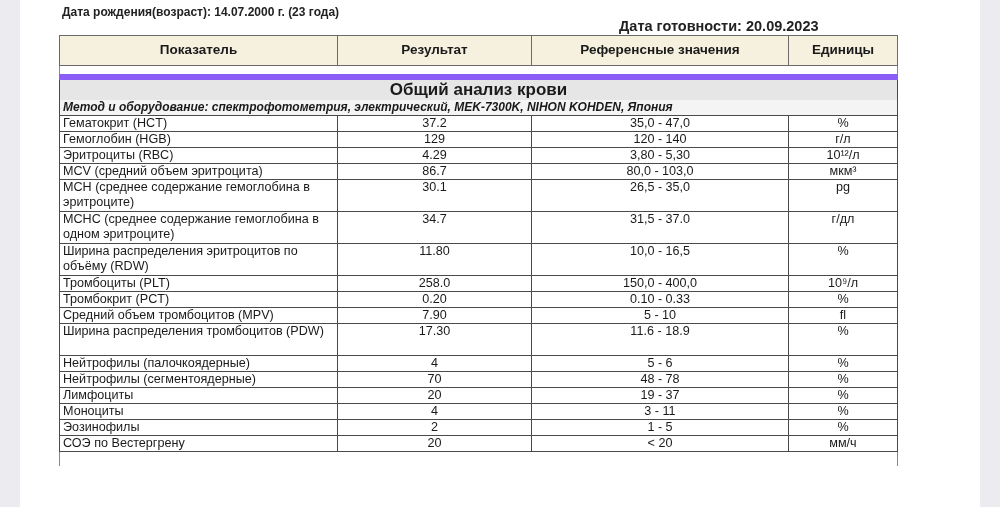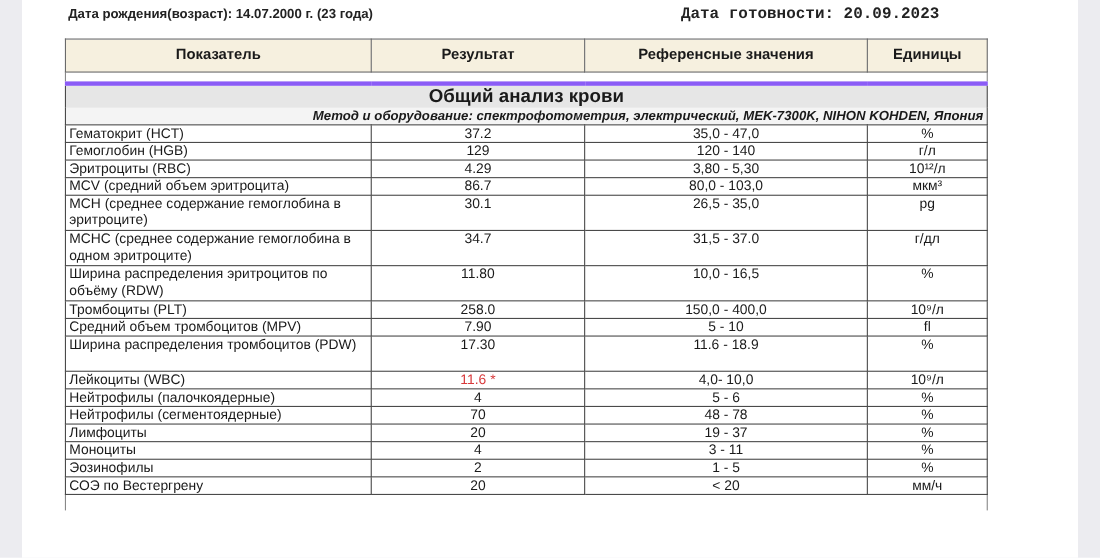--- a/index.html
+++ b/index.html
@@ -12,22 +12,22 @@
   }
   .page {
     position: absolute; left: 20px; top: 0; width: 960px; height: 507px;
     background: #ffffff;
   }
   .dob {
     position: absolute; left: 42px; top: 5px;
     font-size: 12px; font-weight: bold; color: #222;
   }
   .ready {
-    position: absolute; left: 599px; top: 5px;
-    font-size: 14.5px; font-weight: bold; color: #222; font-family: Liberation Mono, monospace;
+    position: absolute; left: 599px; top: 18px;
+    font-size: 14.5px; font-weight: bold; color: #222;
   }
   table.results {
     position: absolute; left: 39px; top: 35px;
     width: 838px;
     border-collapse: collapse;
     table-layout: fixed;
     font-size: 12.6px;
   }
   table.results td, table.results th {
     border: 1.5px solid #4a4a4a;
@@ -42,24 +42,24 @@
     font-size: 13.5px;
     height: 29px;
     vertical-align: middle;
     text-align: center;
     border-color: #6a6a6a;
   }
   tr.spacer td { height: 8px; border-left: 1.5px solid #888; border-right: 1.5px solid #888; border-bottom: 2px solid #888; background: #fff; }
   tr.section td {
     background: #e6e6e6; text-align: center;
     font-size: 17px; font-weight: bold; line-height: 20px; height: 20px;
-    border-bottom: none; border-top: 4px solid #8b5cf6;
+    border-bottom: none; border-top: 6px solid #8b5cf6;
   }
   tr.method td {
-    background: #f4f4f4; text-align: right;
+    background: #f4f4f4; text-align: left;
     font-size: 12px; font-weight: bold; font-style: italic;
     line-height: 15px; height: 15px; border-top: none;
   }
   tr.row td { height: 15px; }
   tr.row.tall td { height: 31px; }
   td.name { text-align: left; }
   td.val, td.ref, td.unit { text-align: center; }
   td.val.flag { color: #d8383a; }
   tr.trailer td { height: 14px; border-bottom: none; border-left: 1.5px solid #888; border-right: 1.5px solid #888; }
 </style>
@@ -138,36 +138,36 @@
         <td class="ref">10,0 - 16,5</td>
         <td class="unit">%</td>
       </tr>
       <tr class="row">
         <td class="name">Тромбоциты (PLT)</td>
         <td class="val">258.0</td>
         <td class="ref">150,0 - 400,0</td>
         <td class="unit">10⁹/л</td>
       </tr>
       <tr class="row">
+        <td class="name">Тромбокрит (PCT)</td>
+        <td class="val">0.20</td>
+        <td class="ref">0.10 - 0.33</td>
+        <td class="unit">%</td>
+      </tr>
+      <tr class="row">
         <td class="name">Средний объем тромбоцитов (MPV)</td>
         <td class="val">7.90</td>
         <td class="ref">5 - 10</td>
         <td class="unit">fl</td>
       </tr>
       <tr class="row tall">
         <td class="name">Ширина распределения тромбоцитов (PDW)</td>
         <td class="val">17.30</td>
         <td class="ref">11.6 - 18.9</td>
         <td class="unit">%</td>
-      </tr>
-      <tr class="row">
-        <td class="name">Лейкоциты (WBC)</td>
-        <td class="val flag">11.6 *</td>
-        <td class="ref">4,0- 10,0</td>
-        <td class="unit">10⁹/л</td>
       </tr>
       <tr class="row">
         <td class="name">Нейтрофилы (палочкоядерные)</td>
         <td class="val">4</td>
         <td class="ref">5 - 6</td>
         <td class="unit">%</td>
       </tr>
       <tr class="row">
         <td class="name">Нейтрофилы (сегментоядерные)</td>
         <td class="val">70</td>

